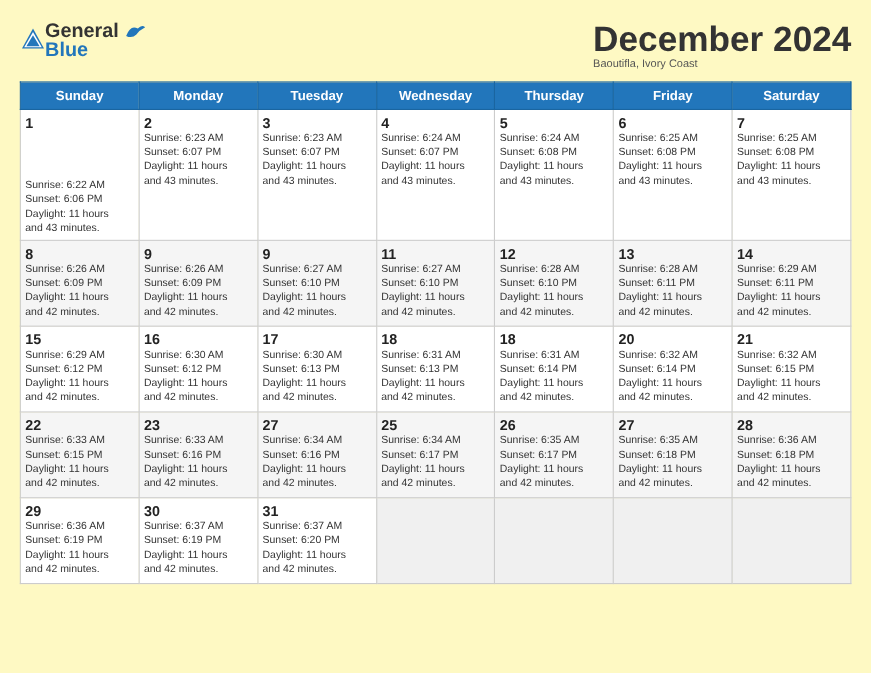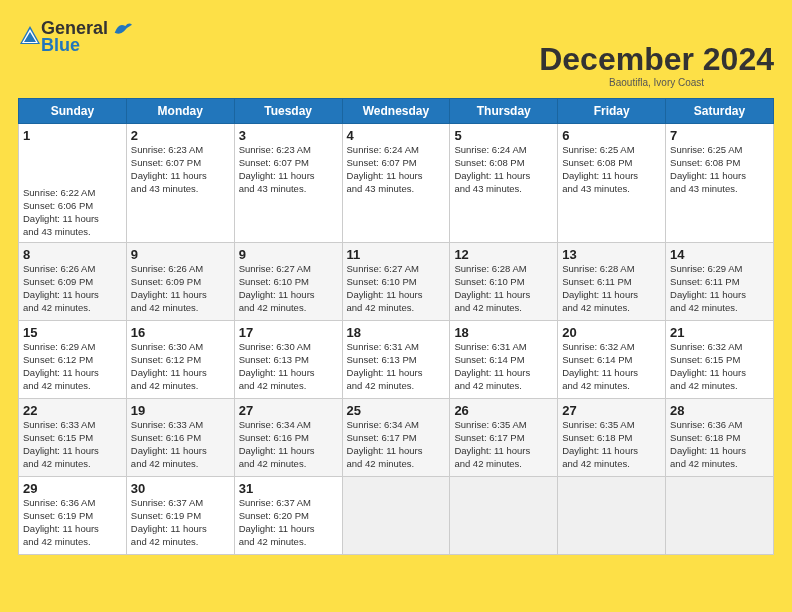--- a/index.html
+++ b/index.html
@@ -7,41 +7,40 @@
       font-family: Arial, sans-serif;
       background: #fff;
       width: 792px;
       height: 612px;
       overflow: hidden;
     }
     .page {
       width: 792px;
       min-height: 612px;
       padding: 18px 18px 10px 18px;
-      background: #fde047;
+      background: #fef9c3;
     }
     .header {
       display: flex;
       align-items: flex-start;
       justify-content: space-between;
       margin-bottom: 10px;
     }
     .logo {
       display: flex;
       align-items: center;
       gap: 0;
     }
     .logo-icon {
       width: 22px;
       height: 22px;
       margin-left: 1px;
     }
     .title-block {
-      text-align: center;
-      margin-top: 24px;
+      text-align: left;
     }
     .month-title {
       font-size: 32px;
       font-weight: bold;
       color: #333;
       line-height: 1.1;
     }
     .subtitle {
       font-size: 10px;
       color: #555;
@@ -284,21 +283,21 @@
         </tr>
         <tr>
           <td>
             <span class="day-number">22</span>
             <div class="day-info" style="white-space: pre-line;">Sunrise: 6:33 AM
 Sunset: 6:15 PM
 Daylight: 11 hours
 and 42 minutes.</div>
           </td>
           <td>
-            <span class="day-number">19</span>
+            <span class="day-number">23</span>
             <div class="day-info" style="white-space: pre-line;">Sunrise: 6:33 AM
 Sunset: 6:16 PM
 Daylight: 11 hours
 and 42 minutes.</div>
           </td>
           <td>
             <span class="day-number">27</span>
             <div class="day-info" style="white-space: pre-line;">Sunrise: 6:34 AM
 Sunset: 6:16 PM
 Daylight: 11 hours

